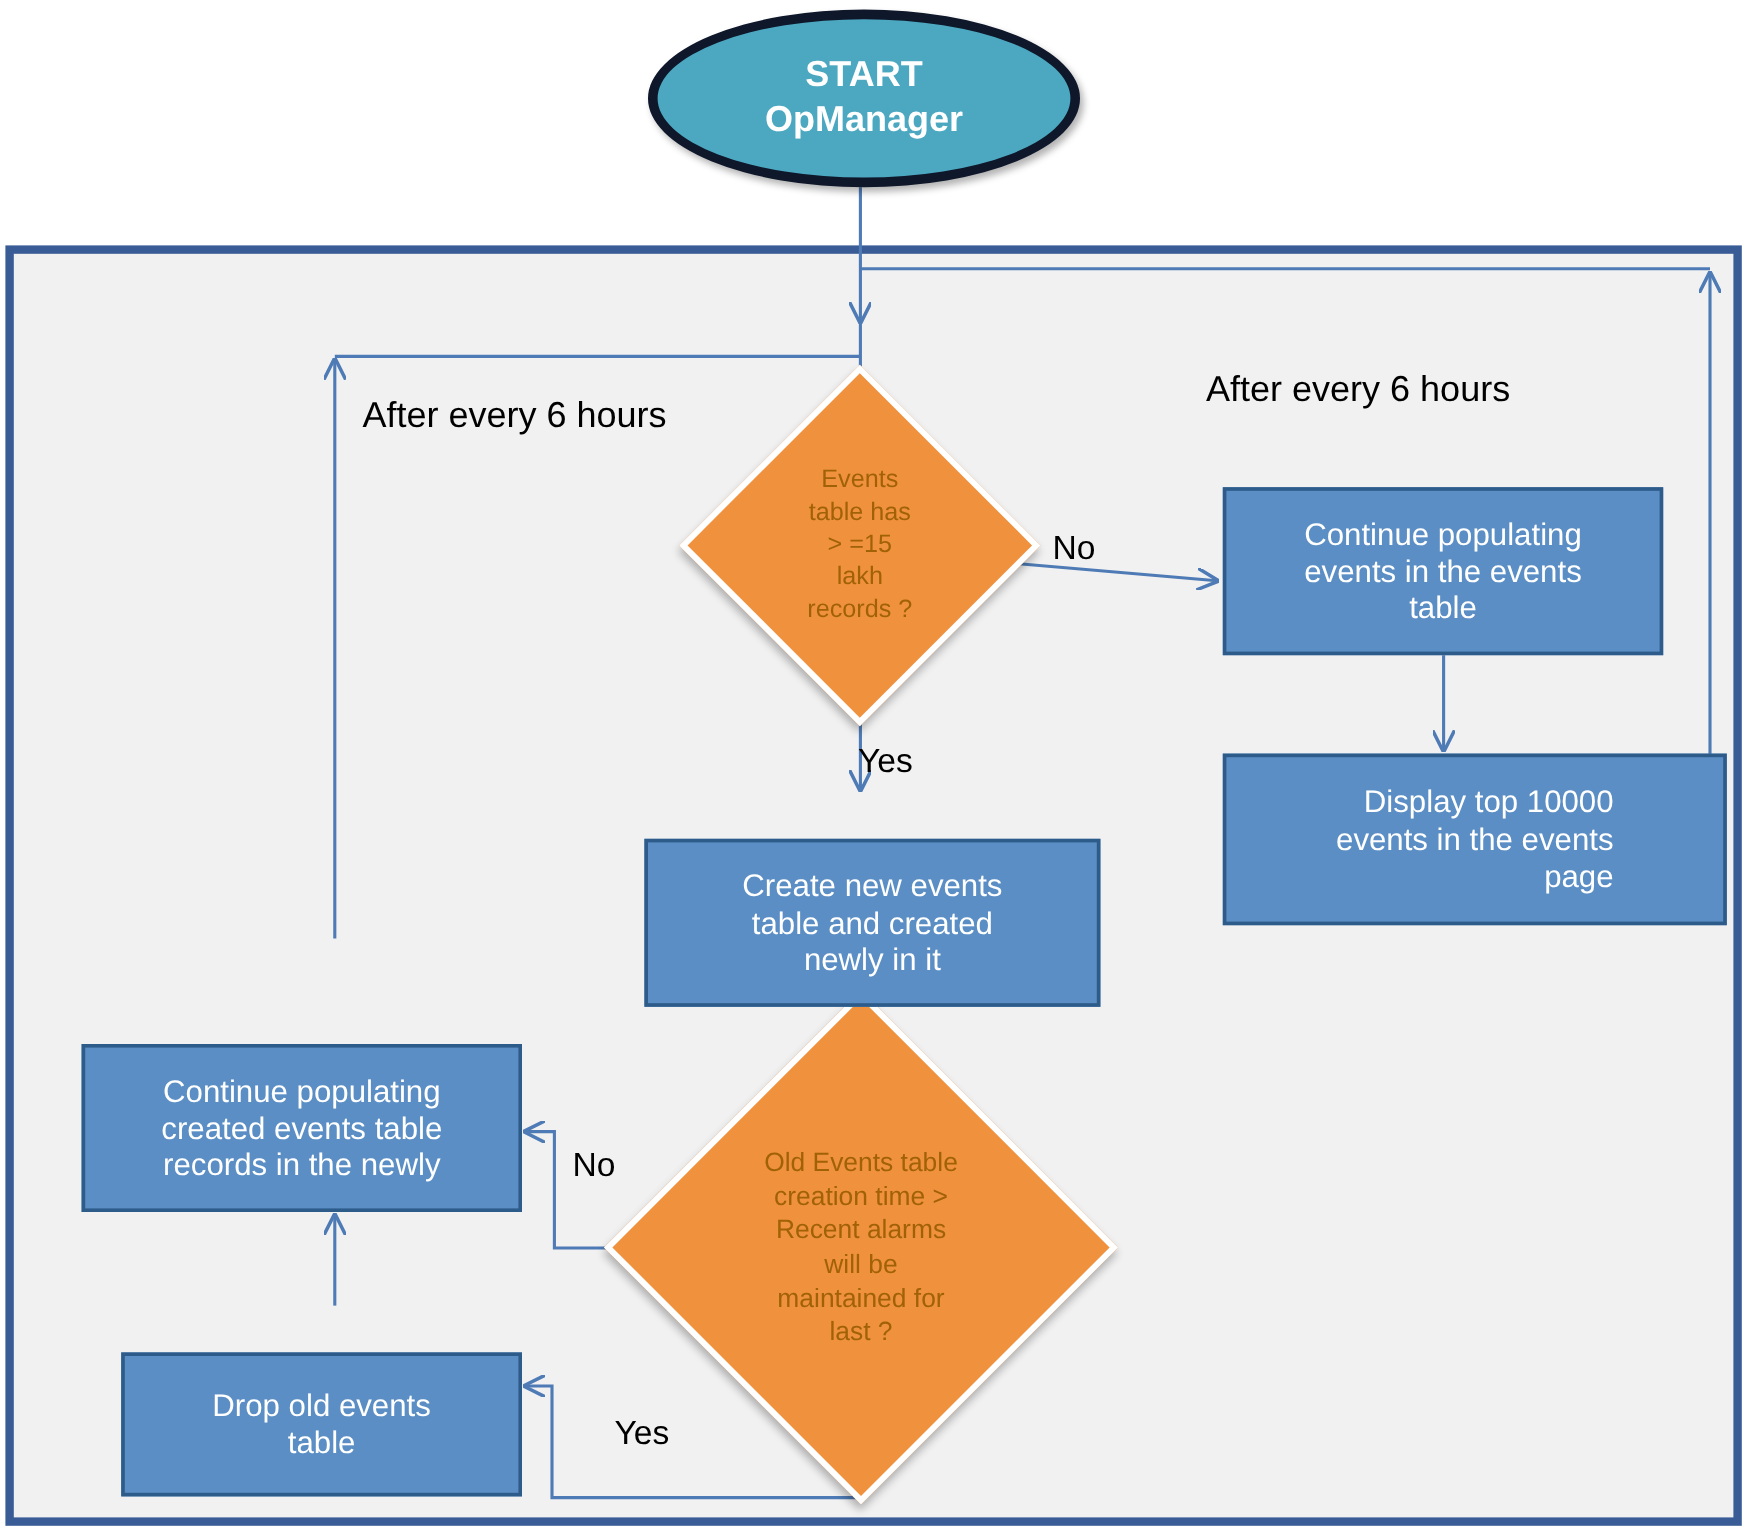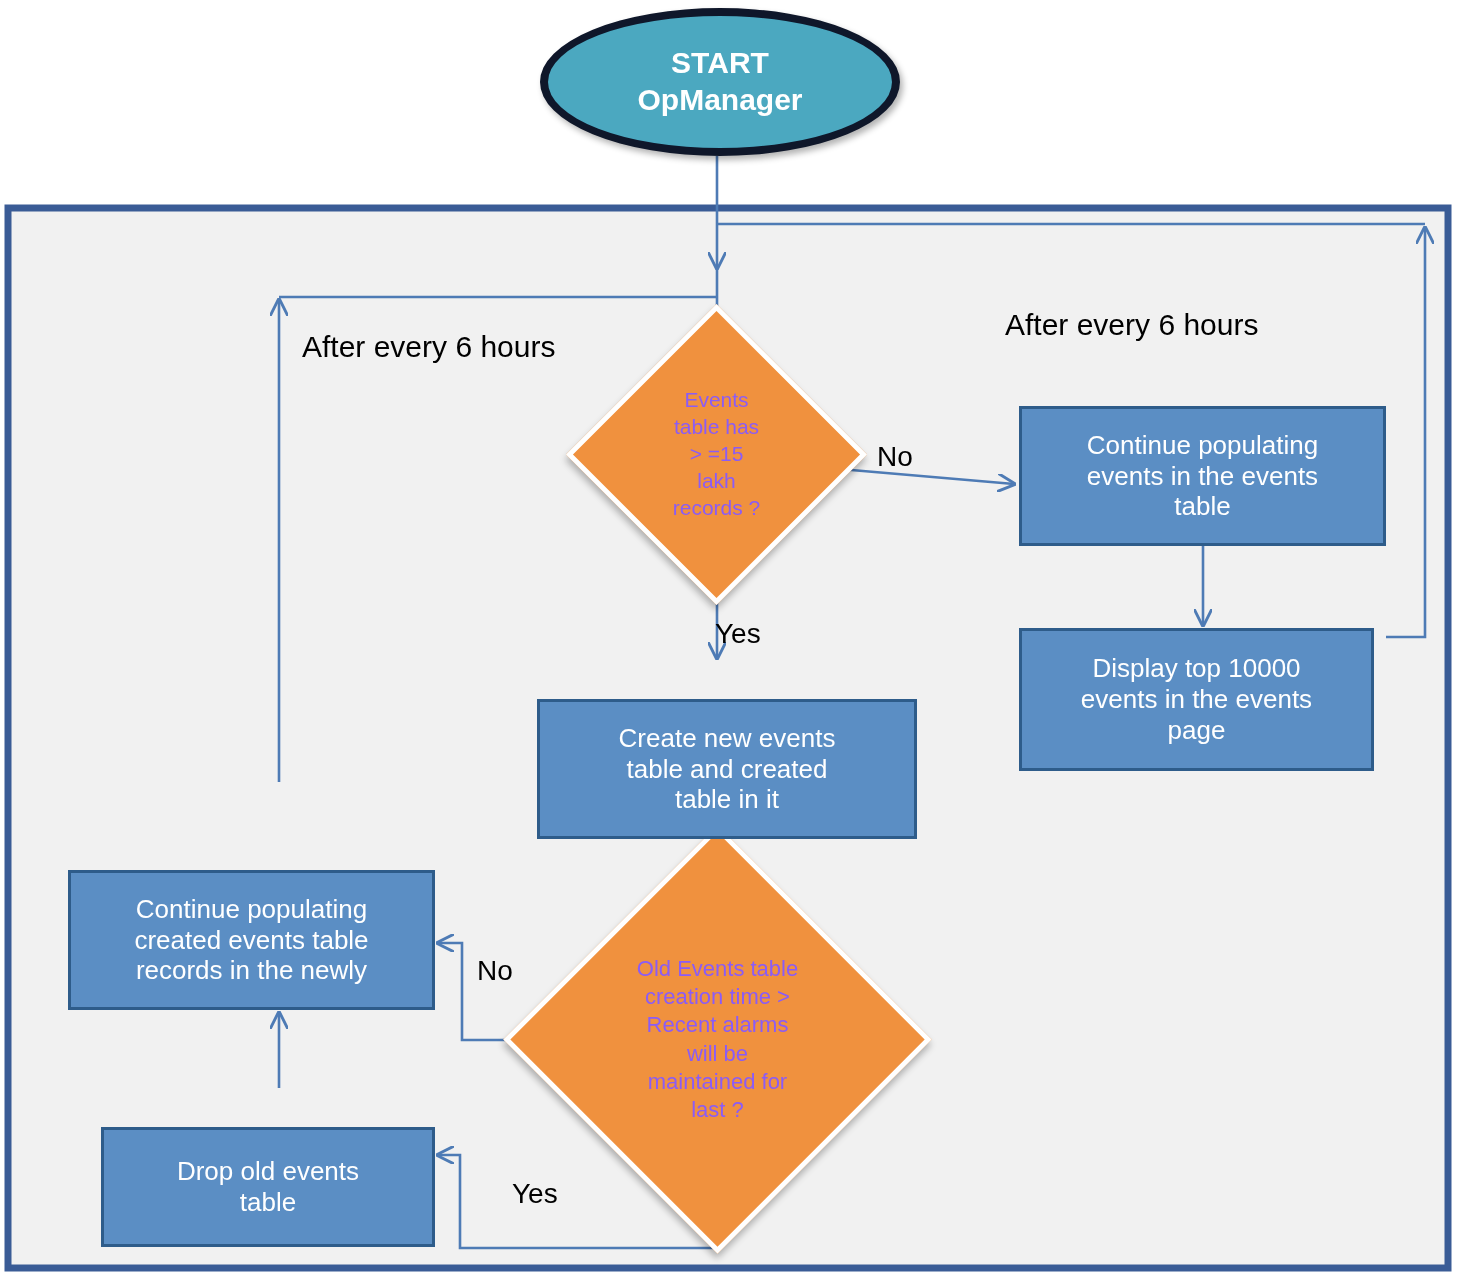--- a/index.html
+++ b/index.html
@@ -56,21 +56,21 @@
     line-height: 1.18;
     padding: 4px 8px;
   }
   #box-create-new {
     left: 537px;  top: 699px;  width: 380px; height: 140px;
   }
   #box-continue-events {
     left: 1019px; top: 406px;  width: 367px; height: 140px;
   }
   #box-display-top {
-    left: 1019px; top: 628px;  width: 355px; height: 143px;
+    left: 1019px; top: 628px;  width: 420px; height: 143px; text-align: right;
   }
   #box-continue-records {
     left: 68px;   top: 870px;  width: 367px; height: 140px;
   }
   #box-drop-old {
     left: 101px;  top: 1091px; width: 334px; height: 120px; margin-top: 36px;
   }
   
   .decision-wrap {
     position: absolute;
@@ -86,21 +86,21 @@
     box-shadow: 3px 4px 7px rgba(0,0,0,0.28);
   }
   .decision-text {
     position: absolute;
     left: 0; top: 0;
     width: 100%; height: 100%;
     display: flex;
     align-items: center;
     justify-content: center;
     text-align: center;
-    color: #8b5cf6;
+    color: #a16207;
     line-height: 1.28;
   }
   #diamond-records {
     left: 610px; top: 348px; width: 213px; height: 213px;
   }
   #diamond-records .decision-text { font-size: 21px; }
   #diamond-alarms {
     left: 566px; top: 888px; width: 303px; height: 303px;
   }
   #diamond-alarms .decision-text { font-size: 22px; }
@@ -204,21 +204,21 @@
       <div>Display top 10000</div>
       <div>events in the events</div>
       <div>page</div>
     </div>
   </div>
 
   <div class="node process" id="box-create-new">
     <div>
       <div>Create new events</div>
       <div>table and created</div>
-      <div>table in it</div>
+      <div>newly in it</div>
     </div>
   </div>
 
   <div class="node process" id="box-continue-records">
     <div>
       <div>Continue populating</div>
       <div>created events table</div>
       <div>records in the newly</div>
     </div>
   </div>

